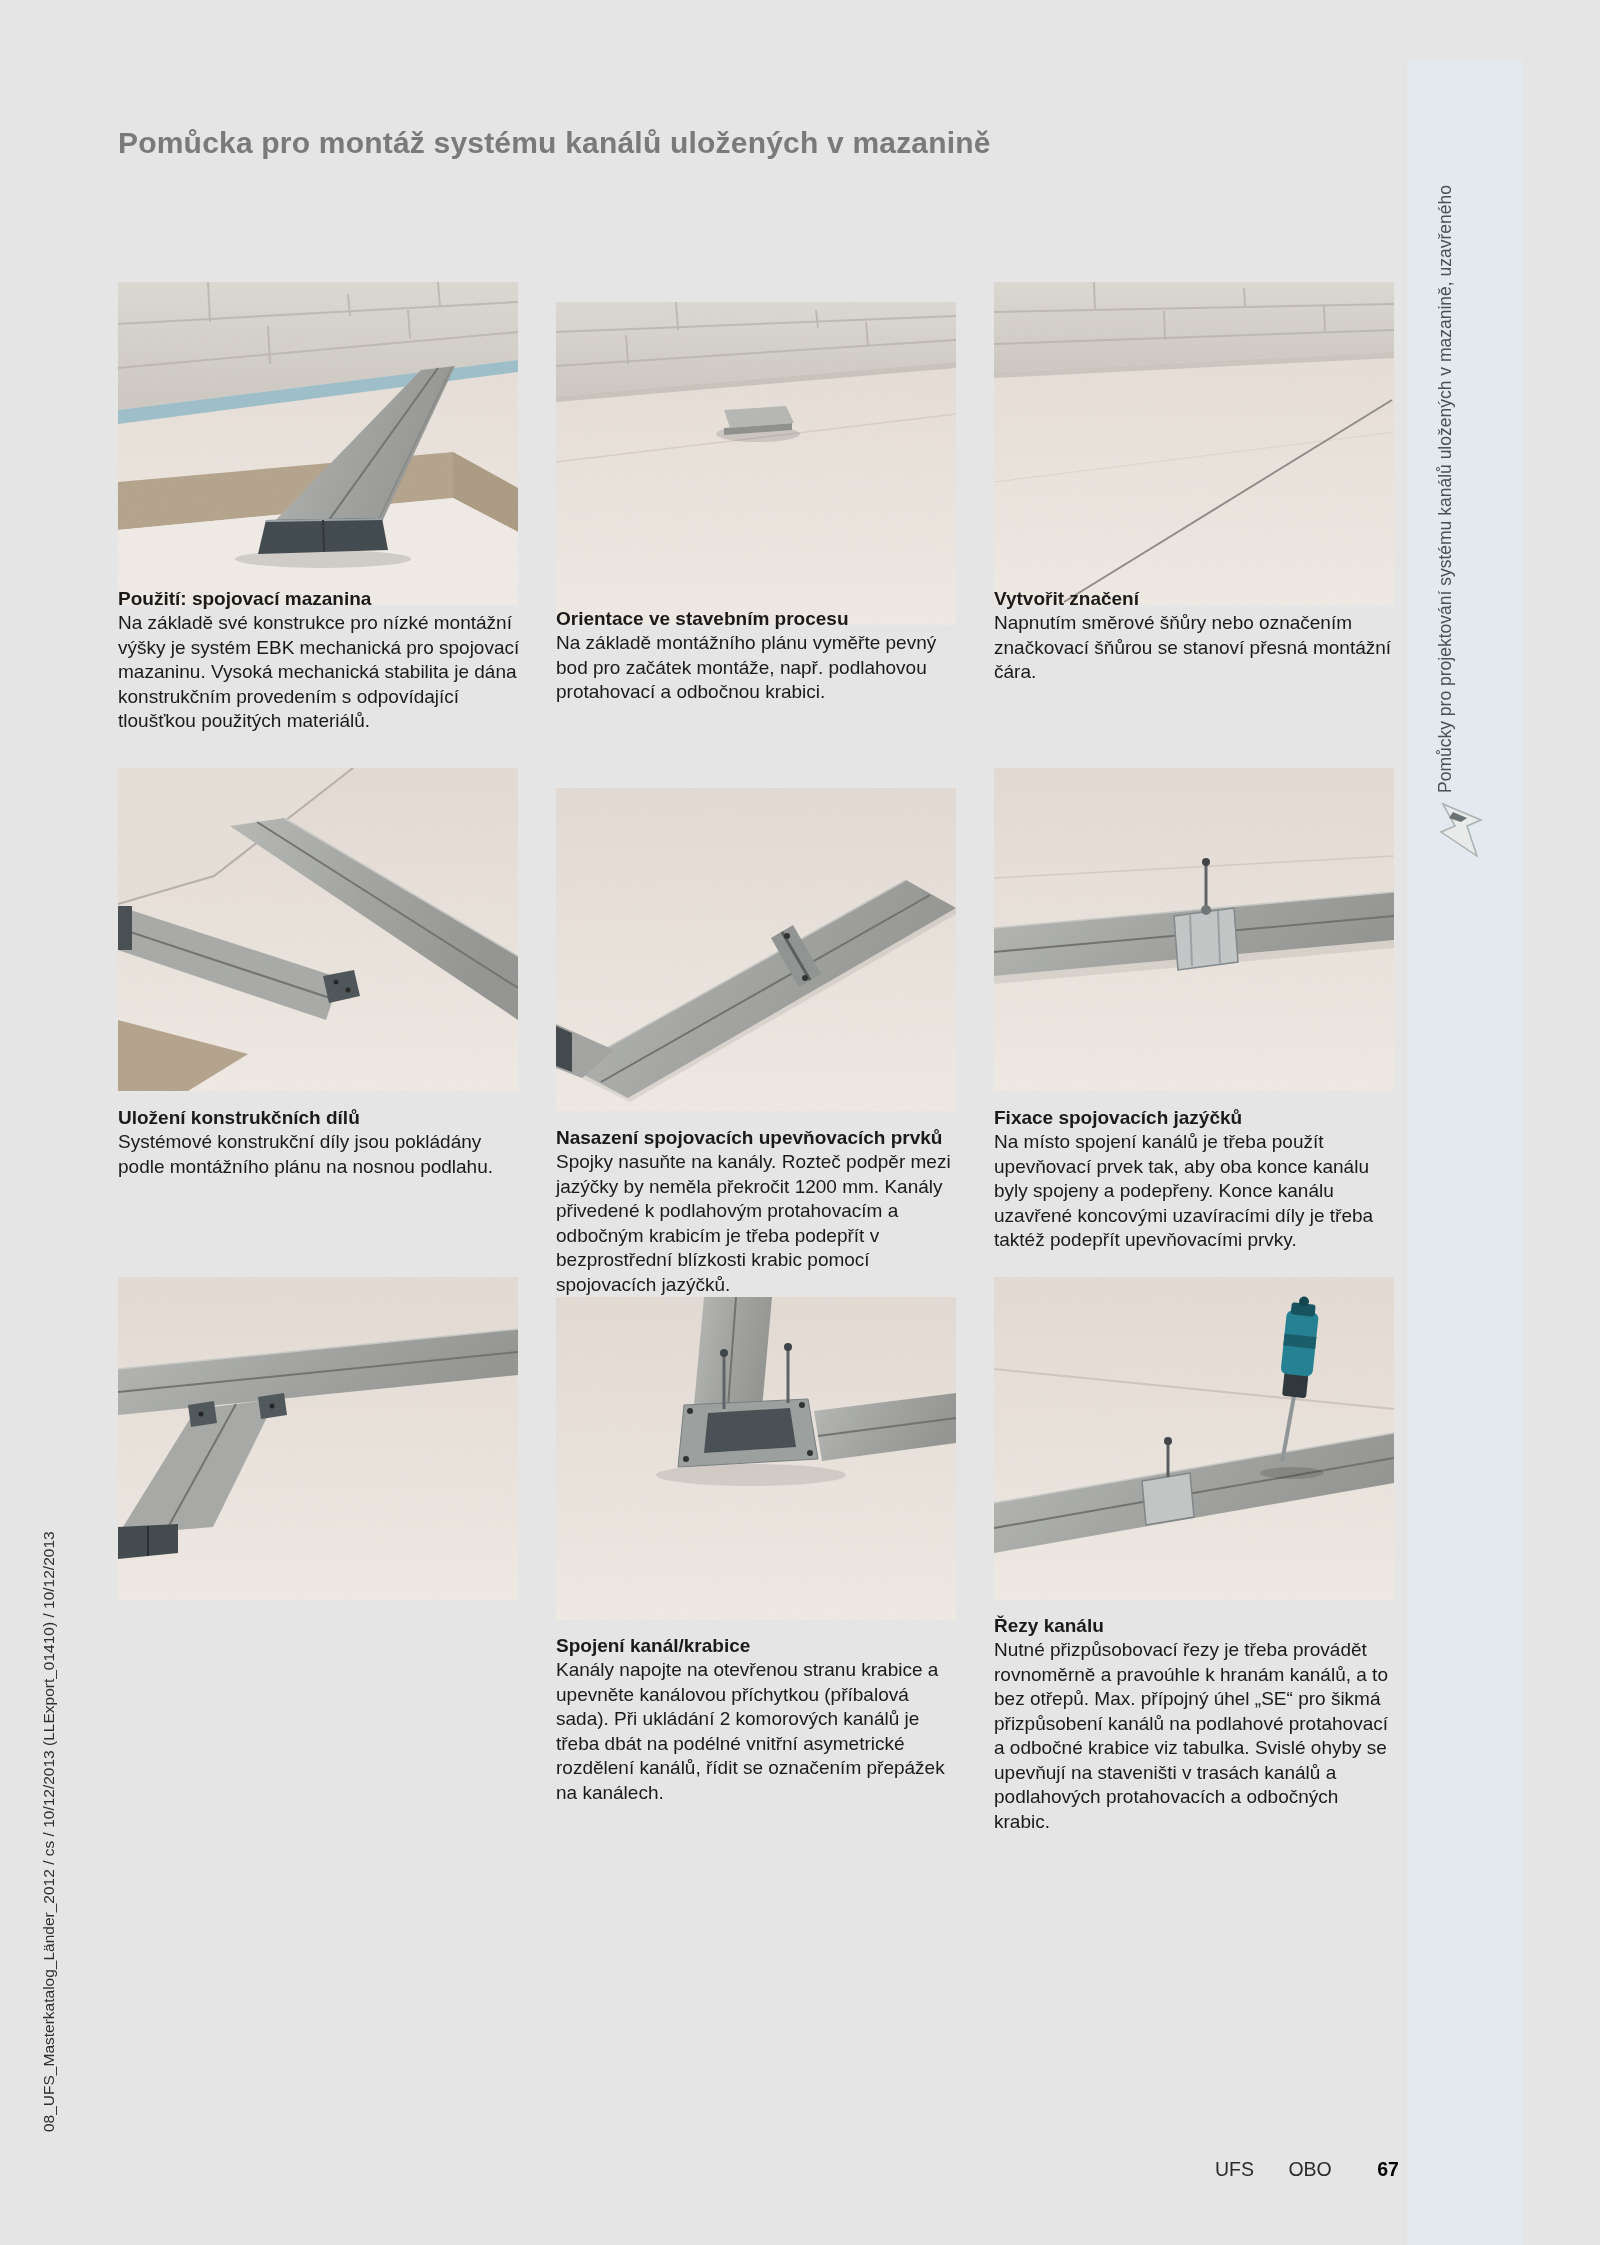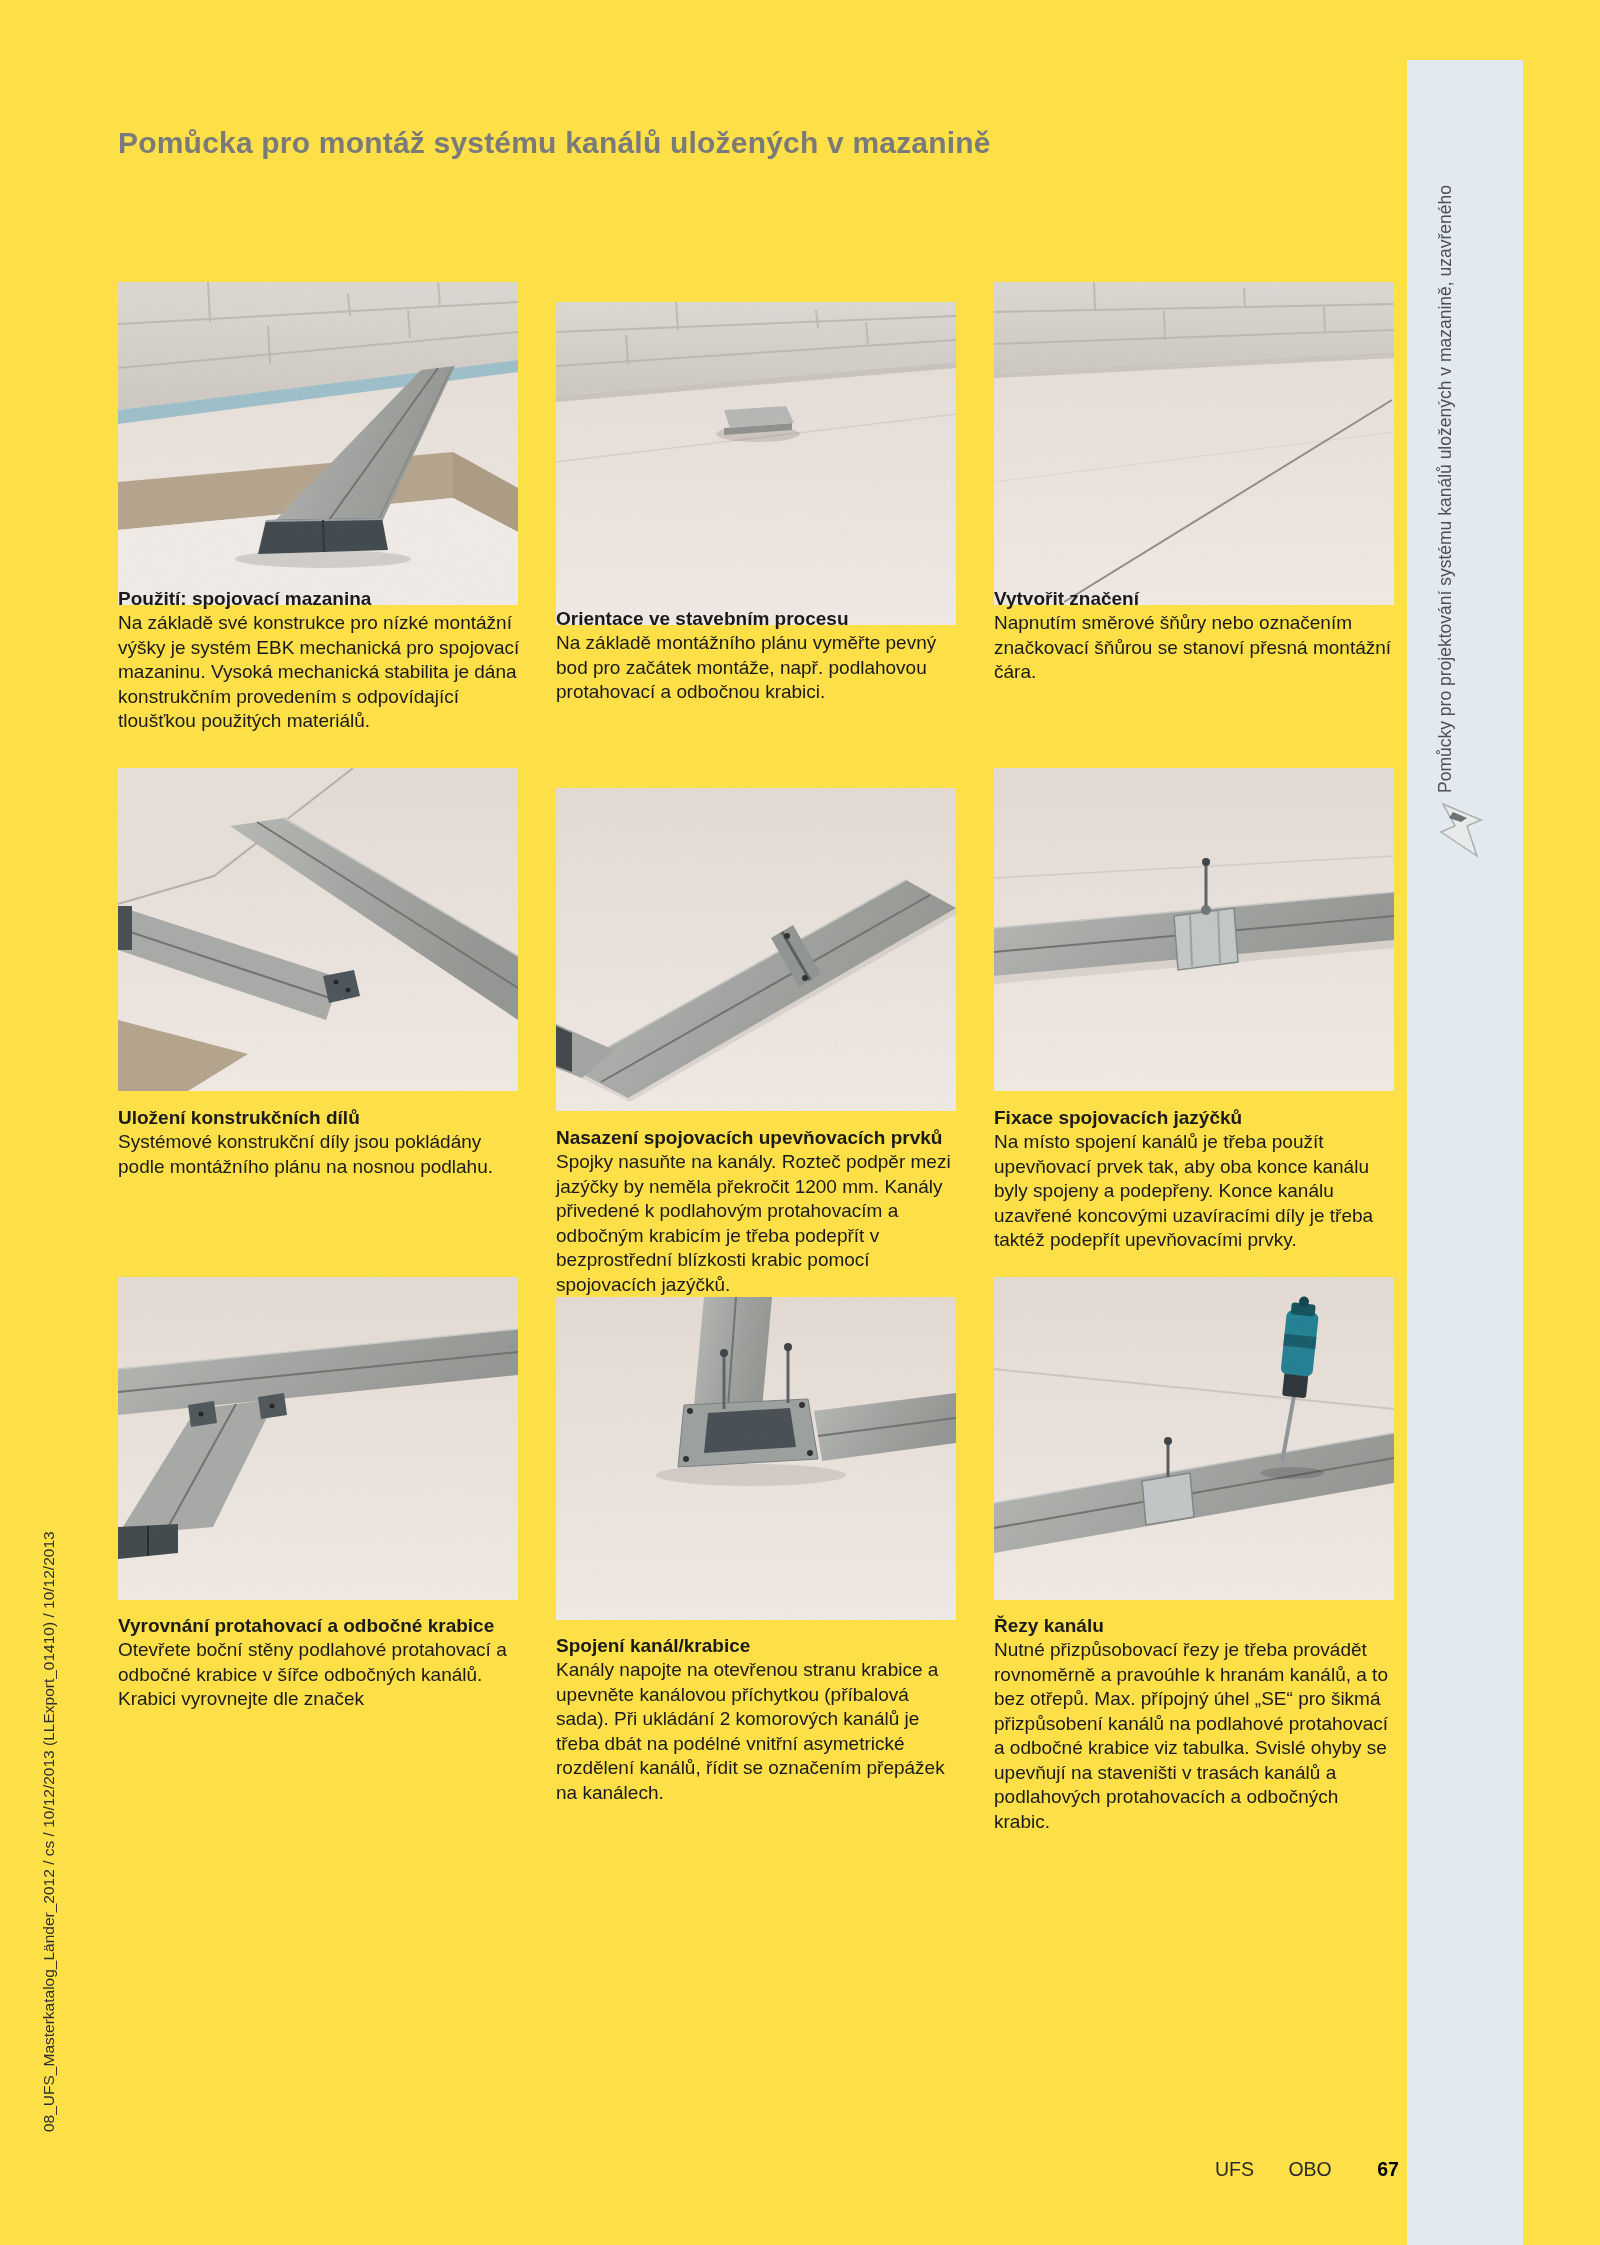--- a/index.html
+++ b/index.html
@@ -1,16 +1,16 @@
 <!DOCTYPE html>
 <html lang="cs" style="--sidebar-bg: #e2e9ef; --title-color: #7a7a7a; --text-color: #1a1a1a; --note-color: #2e2e2e; --tab-text-color: #4b5055; --screed-blue-strip: #9dbfca; --duct-grey: #a3a5a2;"><head>
 <meta charset="utf-8">
 <style>
   html,body{margin:0;padding:0;background:#ffffff;}
-  .page{position:relative;width:1600px;height:2245px;background:#fde047;overflow:hidden;
+  .page{position:relative;width:1600px;height:2245px;background:#e5e5e5;overflow:hidden;
         font-family:"Liberation Sans","DejaVu Sans",sans-serif;}
   .page-title{position:absolute;left:118px;top:126px;margin:0;
       font-size:30px;font-weight:bold;letter-spacing:.2px;
       color:var(--title-color,#7a7a7a);}
   
   .ph{position:absolute;width:400px;height:323px;margin:0;overflow:hidden;background:#e9e2db;}
   .ph svg{display:block;width:400px;height:323px;}
   .c1{left:118px;} .c2{left:556px;margin-top:20px;} .c3{left:994px;}
   .r1{top:282px;} .r2{top:768px;} .r3{top:1277px;}
   
@@ -280,24 +280,20 @@
     <div class="cap-b">Systémové konstrukční díly jsou pokládány podle montážního plánu na nosnou podlahu.</div>
   </div>
   <div class="cap c2 cr2">
     <div class="cap-h">Nasazení spojovacích upevňovacích prvků</div>
     <div class="cap-b">Spojky nasuňte na kanály. Rozteč podpěr mezi jazýčky by neměla překročit 1200 mm. Kanály přivedené k podlahovým protahovacím a odbočným krabicím je třeba podepřít v bezprostřední blízkosti krabic pomocí spojovacích jazýčků.</div>
   </div>
   <div class="cap c3 cr2">
     <div class="cap-h">Fixace spojovacích jazýčků</div>
     <div class="cap-b">Na místo spojení kanálů je třeba použít upevňovací prvek tak, aby oba konce kanálu byly spojeny a podepřeny. Konce kanálu uzavřené koncovými uzavíracími díly je třeba taktéž podepřít upevňovacími prvky.</div>
   </div>
-  <div class="cap c1 cr3">
-    <div class="cap-h">Vyrovnání protahovací a odbočné krabice</div>
-    <div class="cap-b">Otevřete boční stěny podlahové protahovací a odbočné krabice v šířce odbočných kanálů. Krabici vyrovnejte dle značek</div>
-  </div>
   <div class="cap c2 cr3">
     <div class="cap-h">Spojení kanál/krabice</div>
     <div class="cap-b">Kanály napojte na otevřenou stranu krabice a upevněte kanálovou příchytkou (příbalová sada). Při ukládání 2 komorových kanálů je třeba dbát na podélné vnitřní asymetrické rozdělení kanálů, řídit se označením přepážek na kanálech.</div>
   </div>
   <div class="cap c3 cr3">
     <div class="cap-h">Řezy kanálu</div>
     <div class="cap-b">Nutné přizpůsobovací řezy je třeba provádět rovnoměrně a pravoúhle k hranám kanálů, a to bez otřepů. Max. přípojný úhel „SE“ pro šikmá přizpůsobení kanálů na podlahové protahovací a odbočné krabice viz tabulka. Svislé ohyby se upevňují na staveništi v trasách kanálů a podlahových protahovacích a odbočných krabic.</div>
   </div>
 
   <div class="footer">

